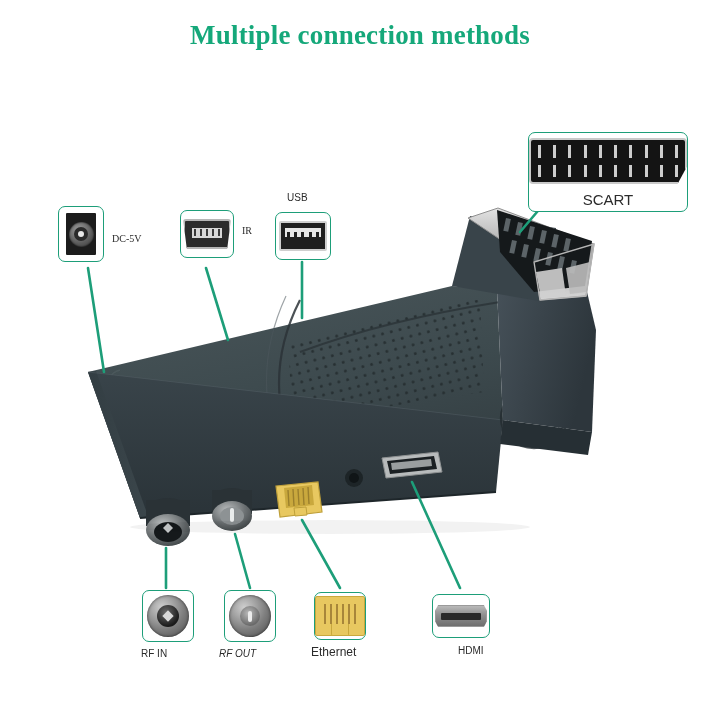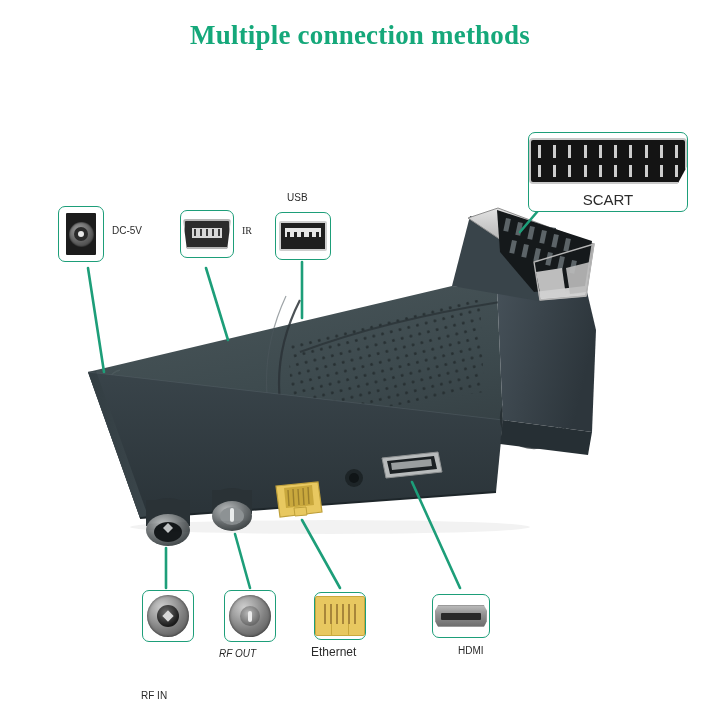--- a/index.html
+++ b/index.html
@@ -377,21 +377,21 @@
 
   <div class="callout" style="left:58px; top:206px; width:46px; height:56px;">
     <div class="dc-body">
       <div class="dc-ring1">
           <div class="dc-ring2">
             <div class="dc-pin"></div>
           </div>
         </div>
     </div>
   </div>
-  <div class="caption" style="left:112px; top:225px;">DC-5V</div>
+  <div class="caption" style="left:112px; top:233px;font-family:Liberation Serif, serif;">DC-5V</div>
 
   <div class="callout" style="left:180px; top:210px; width:54px; height:48px;">
     <div class="mini-shell">
       <div class="mini-inner">
           <i></i>
           <i></i>
           <i></i>
           <i></i>
           <i></i>
         </div>
@@ -440,21 +440,21 @@
       </div>
     </div>
     <div class="caption inside">SCART</div>
   </div>
 
   <div class="callout" style="left:142px; top:590px; width:52px; height:52px;">
     <div class="coax">
       <div class="coax-in-hole"></div>
     </div>
   </div>
-  <div class="caption" style="left:141px; top:648px;margin-top:42px;">RF IN</div>
+  <div class="caption" style="left:141px; top:648px;">RF IN</div>
 
   <div class="callout" style="left:224px; top:590px; width:52px; height:52px;">
     <div class="coax">
       <div class="coax-out-hole"></div>
     </div>
   </div>
   <div class="caption" style="left:219px; top:648px;font-style:italic;">RF OUT</div>
 
   <div class="callout" style="left:314px; top:592px; width:52px; height:48px;">
     <div class="rj45">

